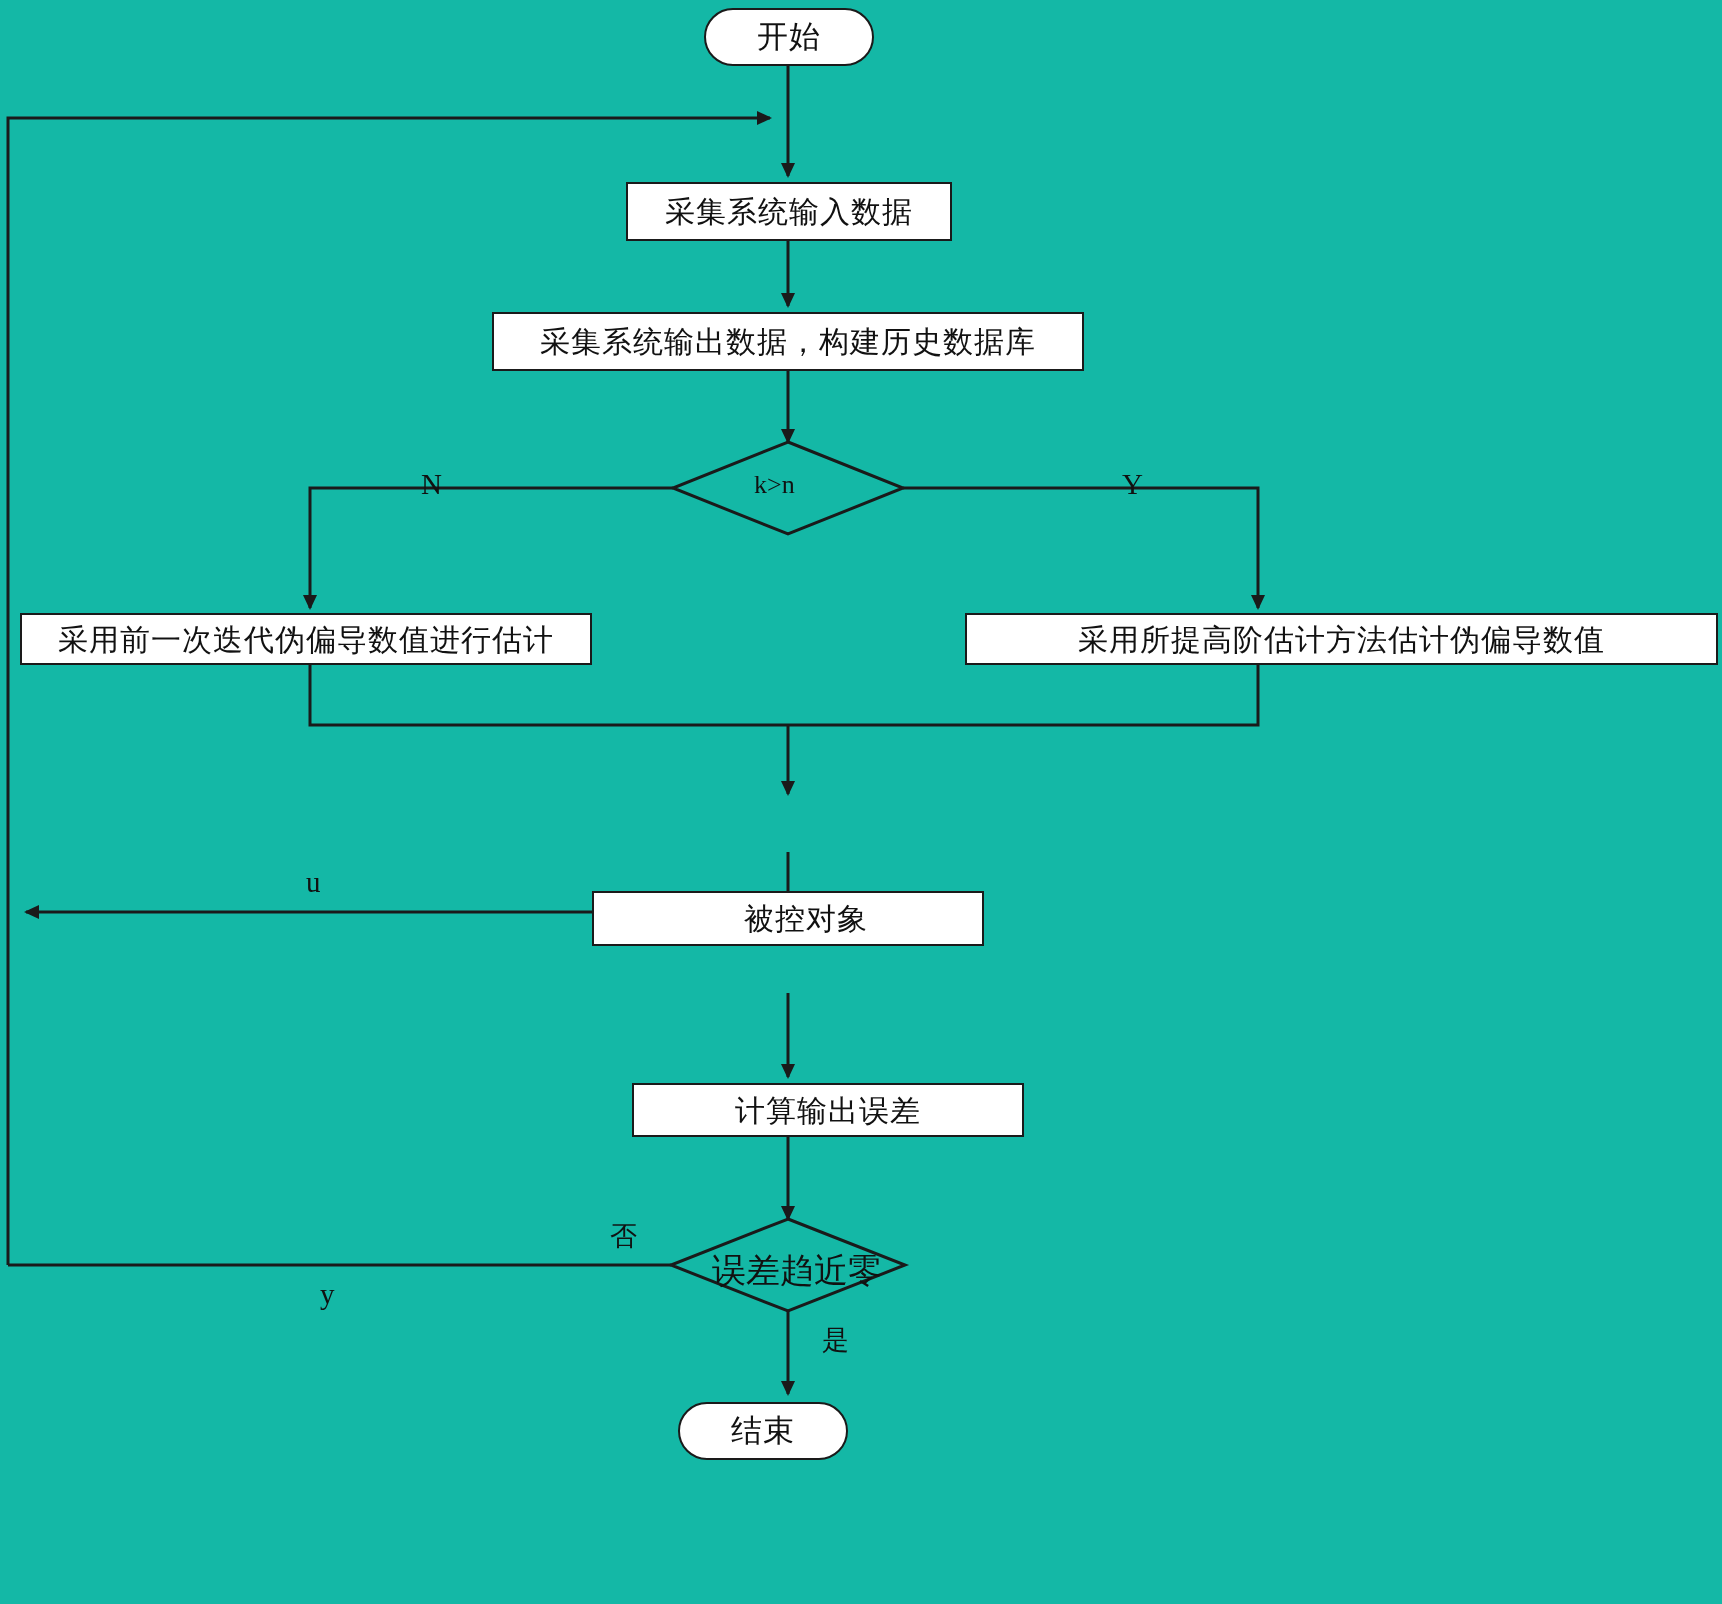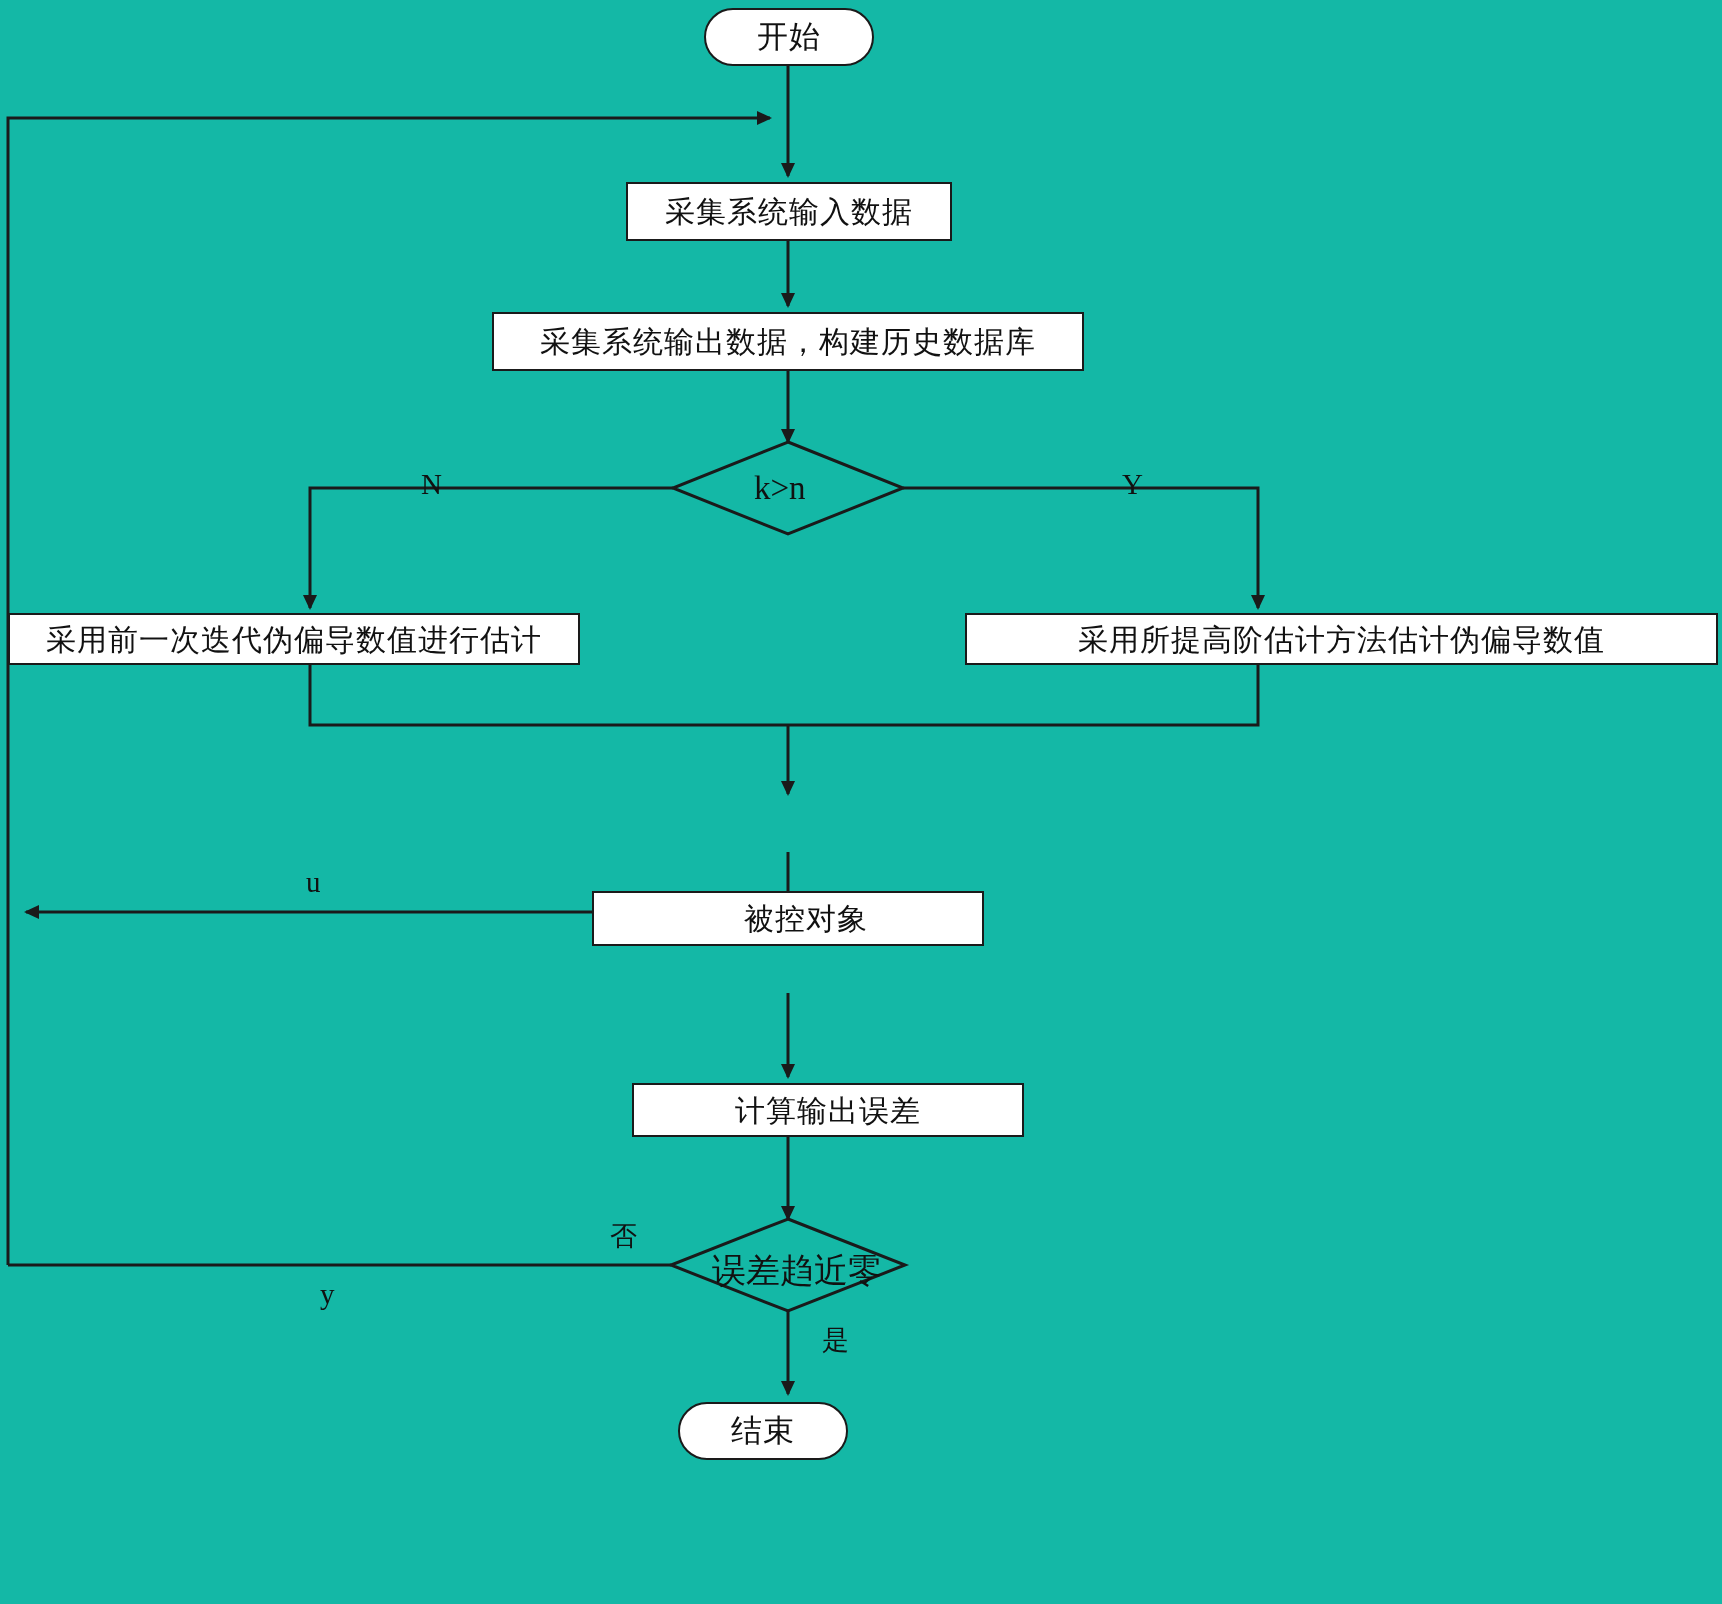--- a/index.html
+++ b/index.html
@@ -66,23 +66,23 @@
   </div>
 
   <div class="node proc" style="left:492px;top:312px;width:592px;height:59px;">
     <span class="txt">采集系统输出数据，构建历史数据库</span>
   </div>
 
   <div class="node proc" style="left:626px;top:182px;width:326px;height:59px;">
     <span class="txt">采集系统输入数据</span>
   </div>
 
-  <div class="dia-label" style="left:754px;top:470px;font-family:'Liberation Serif','DejaVu Serif',serif;font-size:33px;">k&gt;n</div>
+  <div class="dia-label" style="left:754px;top:470px;font-family:'Liberation Serif','DejaVu Serif',serif;font-size:26px;">k&gt;n</div>
 
-  <div class="node proc" style="left:8px;top:613px;width:572px;height:52px;">
+  <div class="node proc" style="left:20px;top:613px;width:572px;height:52px;">
     <span class="txt">采用前一次迭代伪偏导数值进行估计</span>
   </div>
 
   <div class="node proc" style="left:965px;top:613px;width:753px;height:52px;align-items:center;">
     <span class="txt">采用所提高阶估计方法估计伪偏导数值</span>
   </div>
 
 
   <div class="node proc" style="left:592px;top:891px;width:392px;height:55px;padding-left:36px;">
     <span class="txt">被控对象</span>

